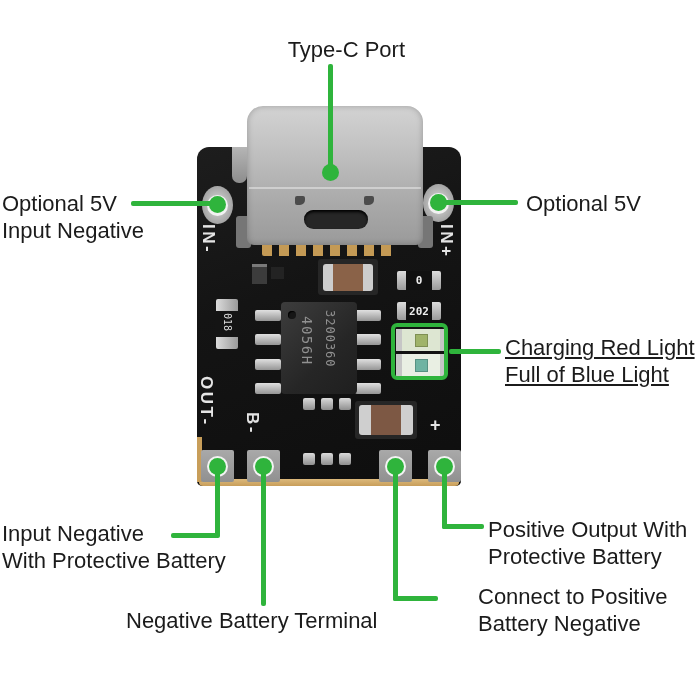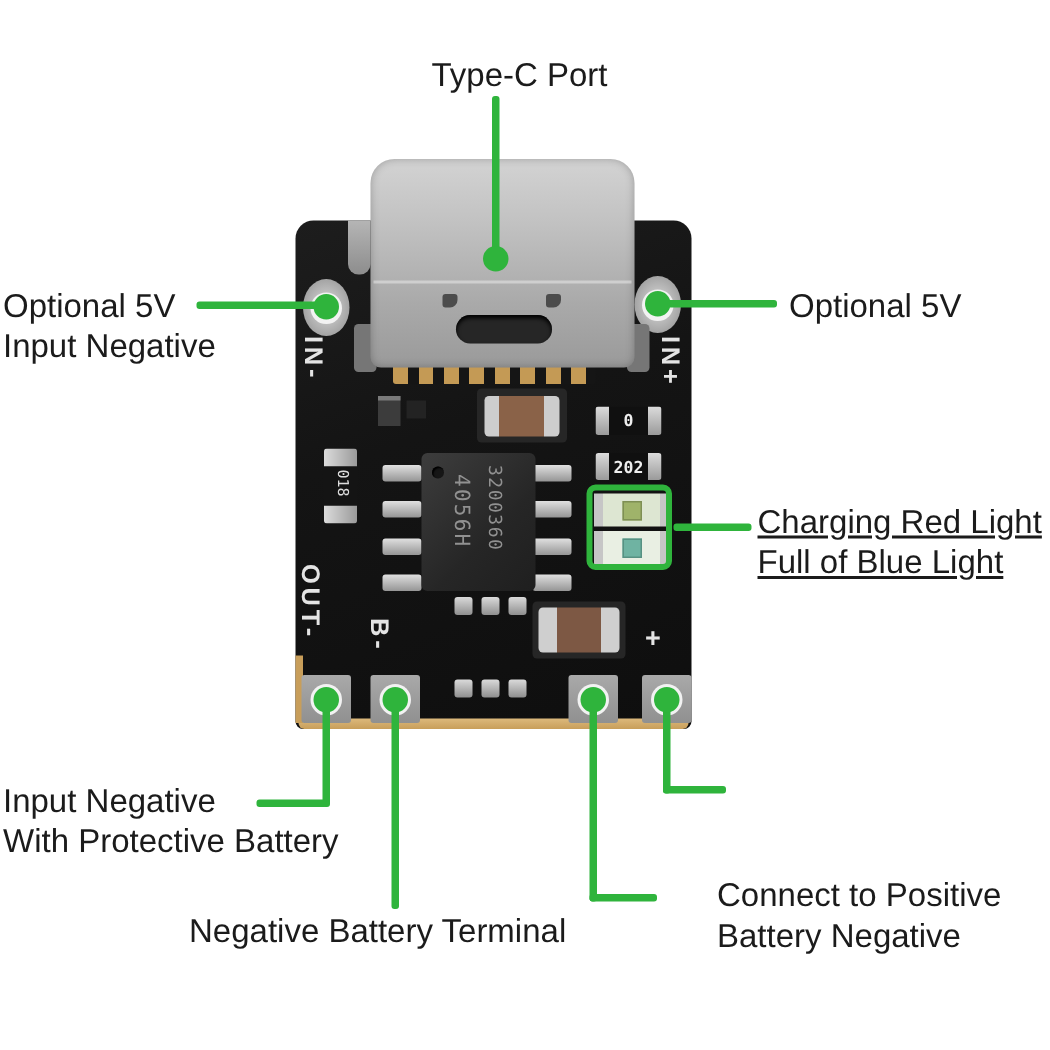--- a/index.html
+++ b/index.html
@@ -283,20 +283,24 @@
     <span class="cl">Optional 5V</span>
   </div>
   <div class="callout co-leds">
     <span class="cl">Charging Red Light</span>
     <span class="cl">Full of Blue Light</span>
   </div>
   <div class="callout co-out-neg">
     <span class="cl">Input Negative</span>
     <span class="cl">With Protective Battery</span>
   </div>
+  <div class="callout co-pos-out">
+    <span class="cl">Positive Output With</span>
+    <span class="cl">Protective Battery</span>
+  </div>
   <div class="callout co-neg-batt">
     <span class="cl">Negative Battery Terminal</span>
   </div>
   <div class="callout co-conn-pos">
     <span class="cl">Connect to Positive</span>
     <span class="cl">Battery Negative</span>
   </div>
 
 </div>
 

